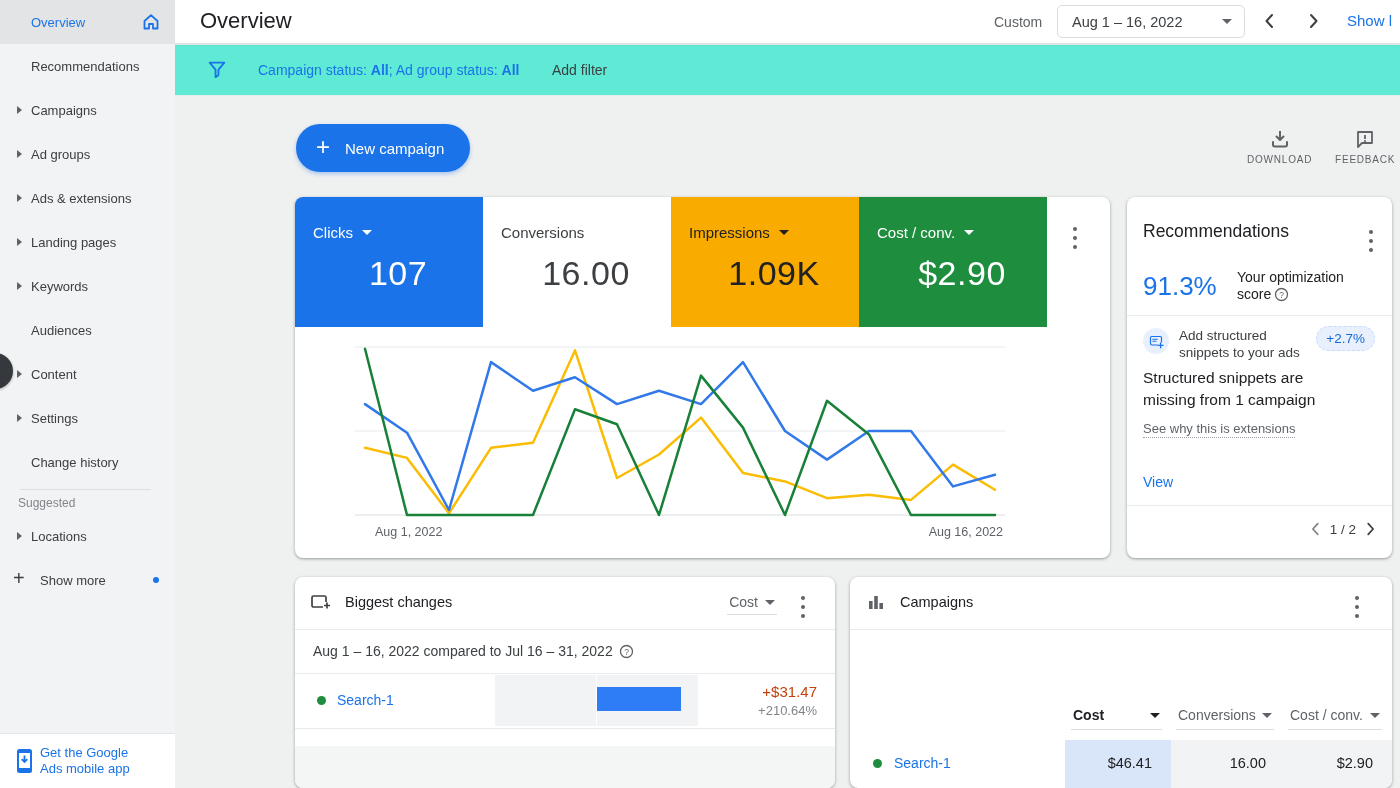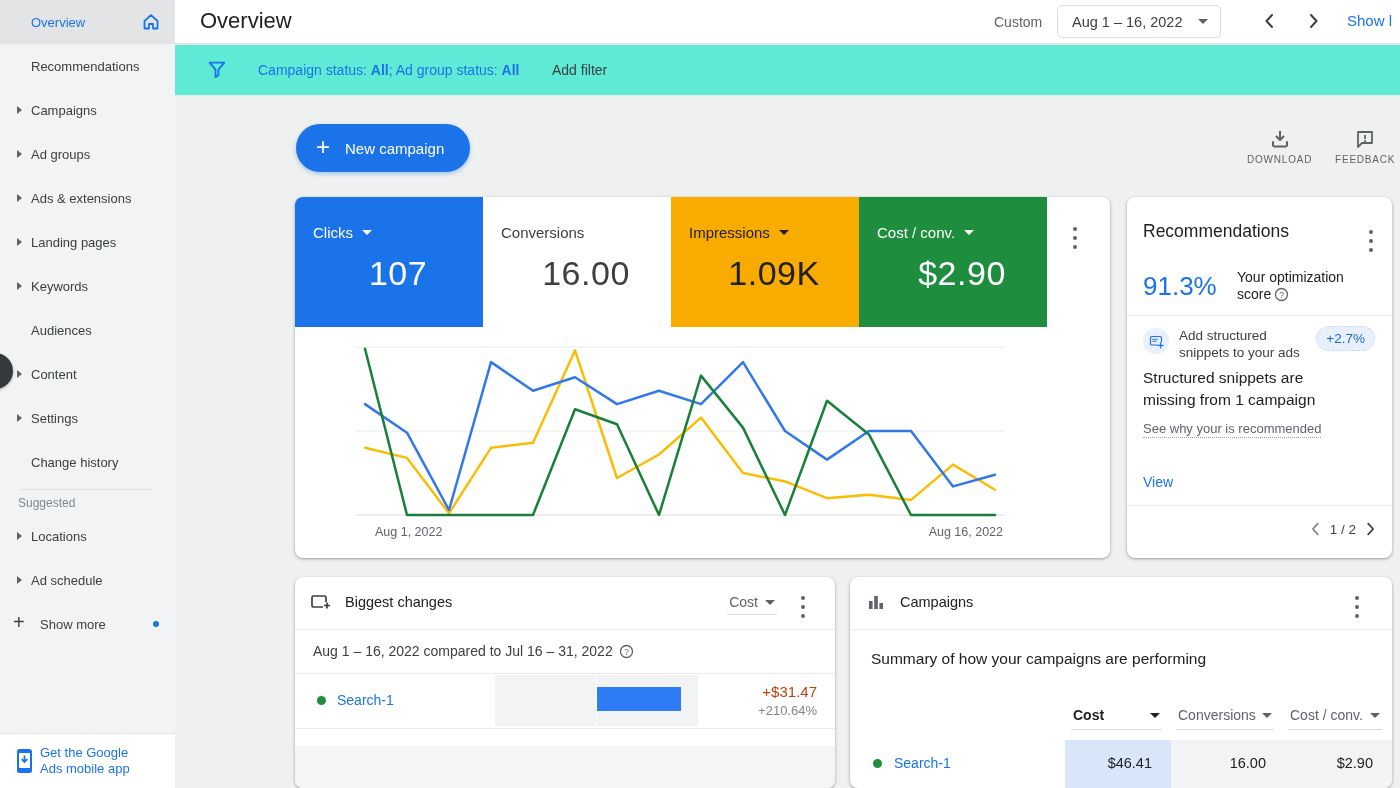--- a/index.html
+++ b/index.html
@@ -17,21 +17,21 @@
   .show-more { height:44px; position:relative; display:flex; align-items:center; padding-left:40px; font-size:13px; font-weight:500; color:#3c4043; cursor:pointer; }
   .show-more .plus { position:absolute; left:13px; top:9px; font-size:20px; font-weight:400; color:#3c4043; }
   .blue-dot { position:absolute; left:153px; top:19px; width:6px; height:6px; border-radius:50%; background:#1a73e8; }
   .side-footer { position:absolute; left:0; bottom:0; width:175px; height:55px; background:#fff; border-top:1px solid #e4e6e7; display:flex; align-items:center; gap:7px; padding-left:16px; color:#1a73e8; font-size:13px; line-height:16px; cursor:pointer; }
   .collapse-btn { position:absolute; left:-23px; top:353px; width:36px; height:36px; border-radius:50%; background:#35393d; color:#fff; z-index:30; display:flex; align-items:center; justify-content:center; font-size:18px; cursor:pointer; box-shadow:0 1px 3px rgba(0,0,0,.3); }
 
   
   .topbar { position:absolute; left:175px; top:0; width:1225px; height:44px; background:#fff; border-bottom:1px solid #e0e0e0; box-shadow:0 1px 2px rgba(0,0,0,.06); z-index:4; }
   .page-title { position:absolute; left:25px; top:8px; font-size:22px; font-weight:400; color:#202124; }
   .custom-label { position:absolute; left:819px; top:14px; font-size:14px; color:#5f6368; cursor:pointer; }
-  .datebox { position:absolute; left:882px; top:5px; width:164px; height:33px; border:1px solid #dadce0; border-radius:5px; background:#fff; display:flex; align-items:center; justify-content:space-between; padding:0 12px 0 14px; font-size:14.5px; color:#3c4043; cursor:pointer; }
+  .datebox { position:absolute; left:882px; top:5px; width:188px; height:33px; border:1px solid #dadce0; border-radius:5px; background:#fff; display:flex; align-items:center; justify-content:space-between; padding:0 12px 0 14px; font-size:14.5px; color:#3c4043; cursor:pointer; }
   .caret-down { width:0; height:0; border-left:5px solid transparent; border-right:5px solid transparent; border-top:5px solid currentColor; display:inline-block; }
   .datebox .caret-down { color:#5f6368; }
   .chev-btn { position:absolute; top:12px; cursor:pointer; }
   .chev-prev { left:1086px; }
   .chev-next { left:1129px; }
   .show-link { position:absolute; left:1172px; top:12px; font-size:15px; font-weight:500; color:#1a73e8; white-space:nowrap; cursor:pointer; }
 
   
   .filterbar { position:absolute; left:175px; top:45px; width:1225px; height:51px; background:#5eead4; border-bottom:1px solid #e8eaed; z-index:3; }
   .funnel { position:absolute; left:31px; top:14px; }
@@ -170,24 +170,20 @@
         <span>Change history</span>
       </div>
     </nav>
   <div class="side-divider"></div>
   <div class="side-section">Suggested</div>
   <nav>
       <div class="side-item">
         <span class="tri"></span>
         <span>Locations</span>
       </div>
-      <div class="side-item">
-        <span class="tri"></span>
-        <span>Ad schedule</span>
-      </div>
     </nav>
   <div class="show-more">
     <span class="plus">+</span>
     <span>Show more</span>
     <span class="blue-dot"></span>
   </div>
   <div class="side-footer">
     <svg width="17" height="26" viewBox="0 0 17 26">
       <rect x="1" y="1" width="15" height="24" rx="2.5" fill="#1a73e8"></rect>
       <rect x="3" y="5" width="11" height="15" fill="#ffffff"></rect>
@@ -323,21 +319,21 @@
       <rect x="8.8" y="8.4" width="6" height="6" fill="#e8f0fe"></rect>
       <path d="M11.6 8.8 v5 M9.1 11.3 h5" stroke="#1a73e8" stroke-width="1.3" stroke-linecap="round"></path>
     </svg>
   </div>
   <div class="rec-item-title">
     <span>Add structured</span><br>
     <span>snippets to your ads</span>
   </div>
   <div class="rec-pill">+2.7%</div>
   <div class="rec-headline">Structured snippets are missing from 1 campaign</div>
-  <span class="rec-seewhy">See why your is recommended</span>
+  <span class="rec-seewhy">See why this is extensions</span>
   <span class="rec-view">View</span>
   <div class="rec-div2"></div>
   <div class="rec-pagination">
     <svg width="16" height="16" viewBox="0 0 18 18">
         <path d="M11 3 L5.5 9 L11 15" fill="none" stroke="#80868b" stroke-width="2" stroke-linecap="round" stroke-linejoin="round"></path>
       </svg>
     <span>1 / 2</span>
     <svg width="16" height="16" viewBox="0 0 18 18">
         <path d="M7 3 L12.5 9 L7 15" fill="none" stroke="#3c4043" stroke-width="2" stroke-linecap="round" stroke-linejoin="round"></path>
       </svg>
@@ -388,21 +384,20 @@
     <rect x="8.2" y="4" width="3.6" height="13" fill="#5f6368"></rect>
     <rect x="13.4" y="11" width="3.6" height="6" fill="#5f6368"></rect>
   </svg>
   <div class="cc-title">Campaigns</div>
   <div class="dots cc-menu">
       <i></i>
       <i></i>
       <i></i>
     </div>
   <div class="cc-div1"></div>
-  <div class="cc-subtitle">Summary of how your campaigns are performing</div>
   <div class="cc-header cc-h-cost">
     <span>Cost</span>
     <span class="caret-down" style="color:#202124;"></span>
   </div>
   <div class="cc-header cc-h-conv">
     <span>Conversions</span>
     <span class="caret-down" style="color:#5f6368;"></span>
   </div>
   <div class="cc-header cc-h-cpc">
     <span>Cost / conv.</span>

